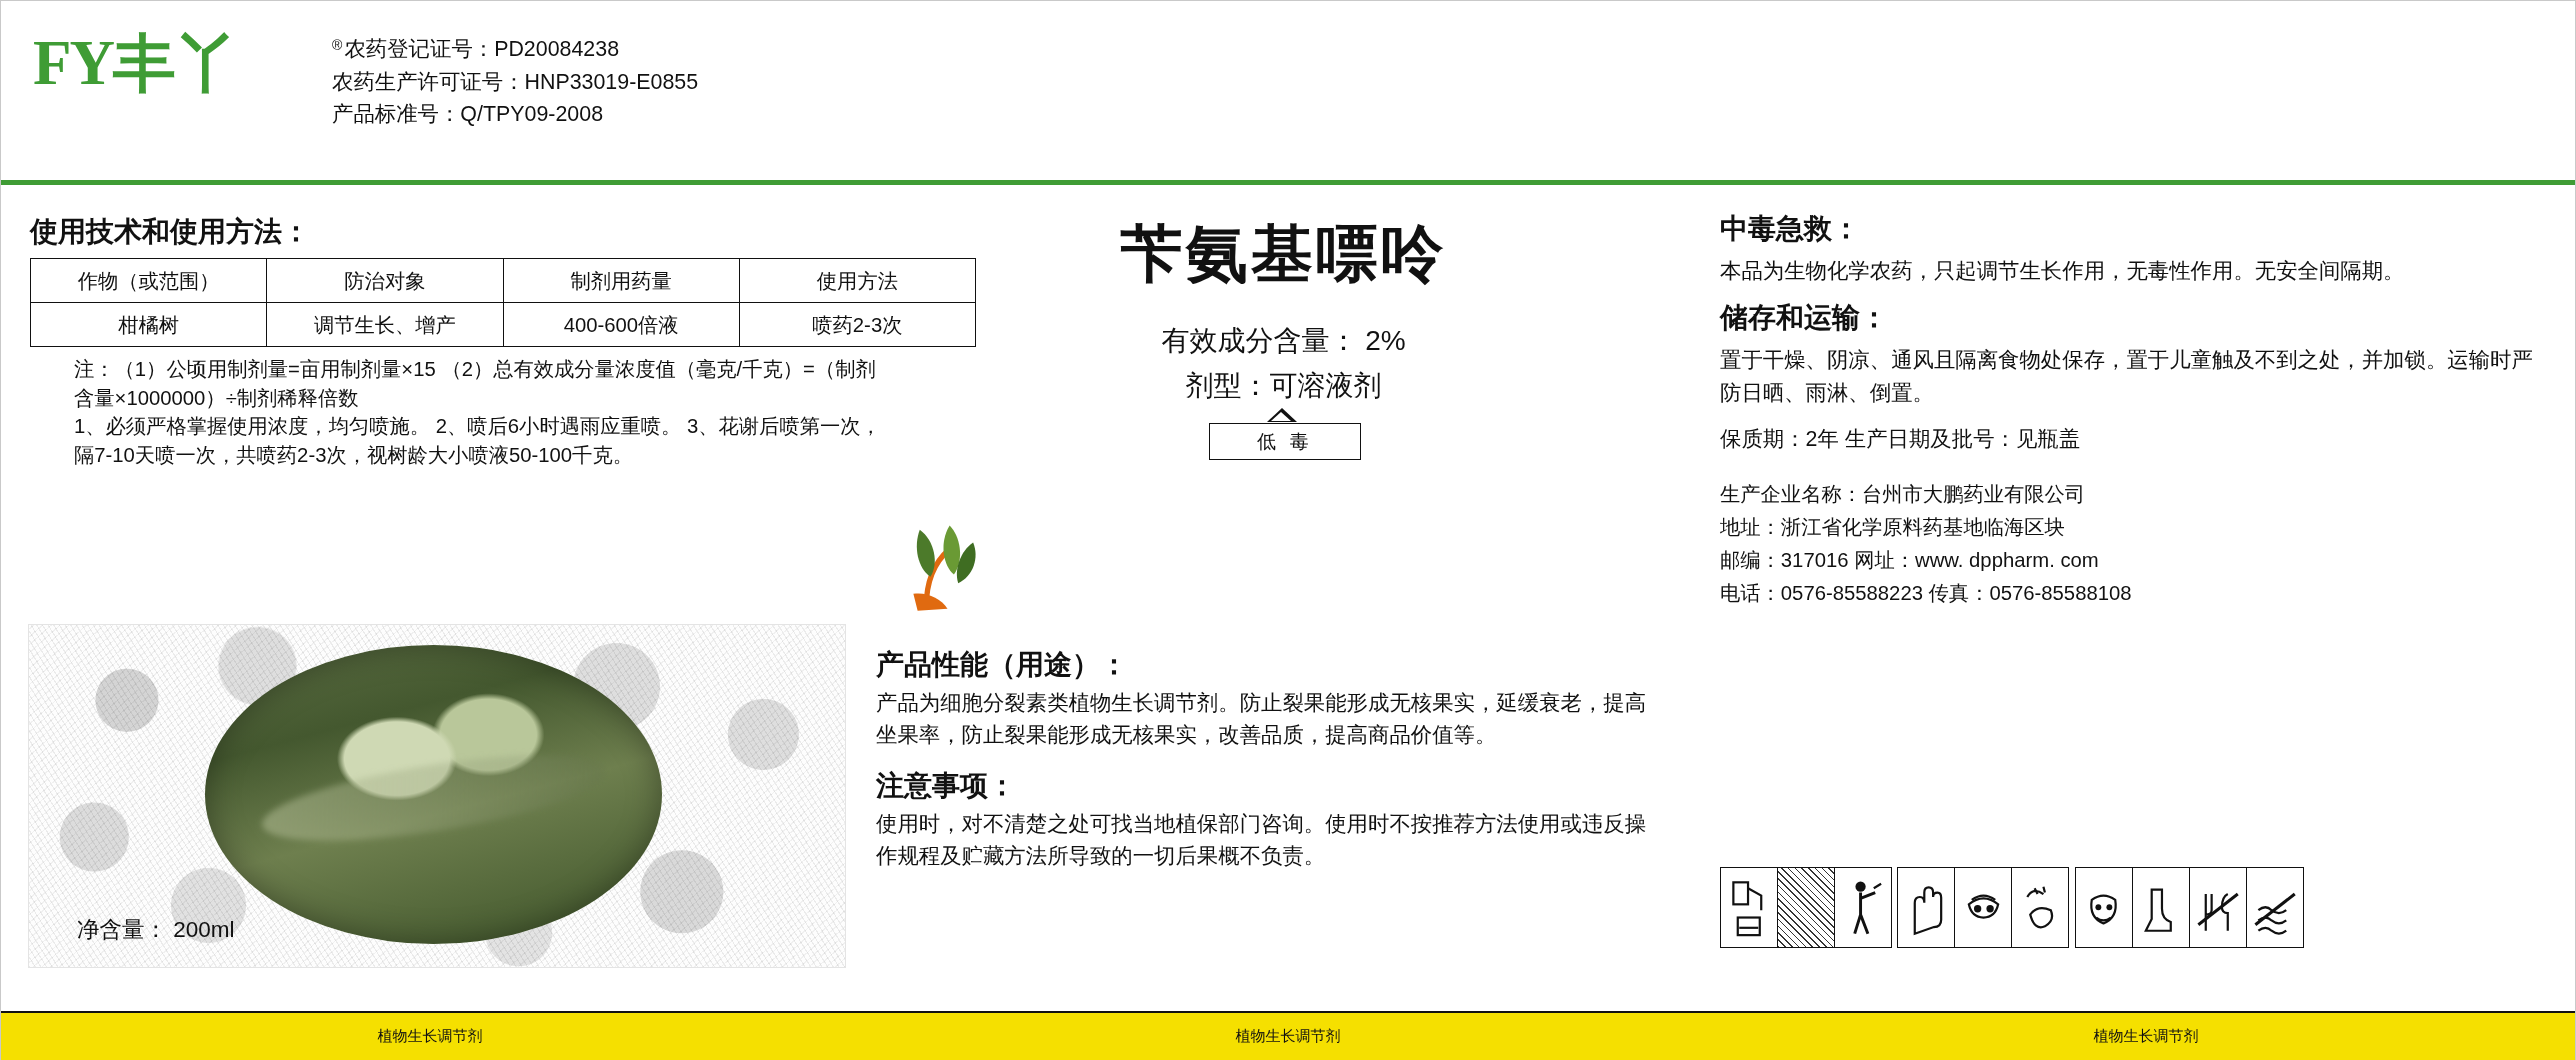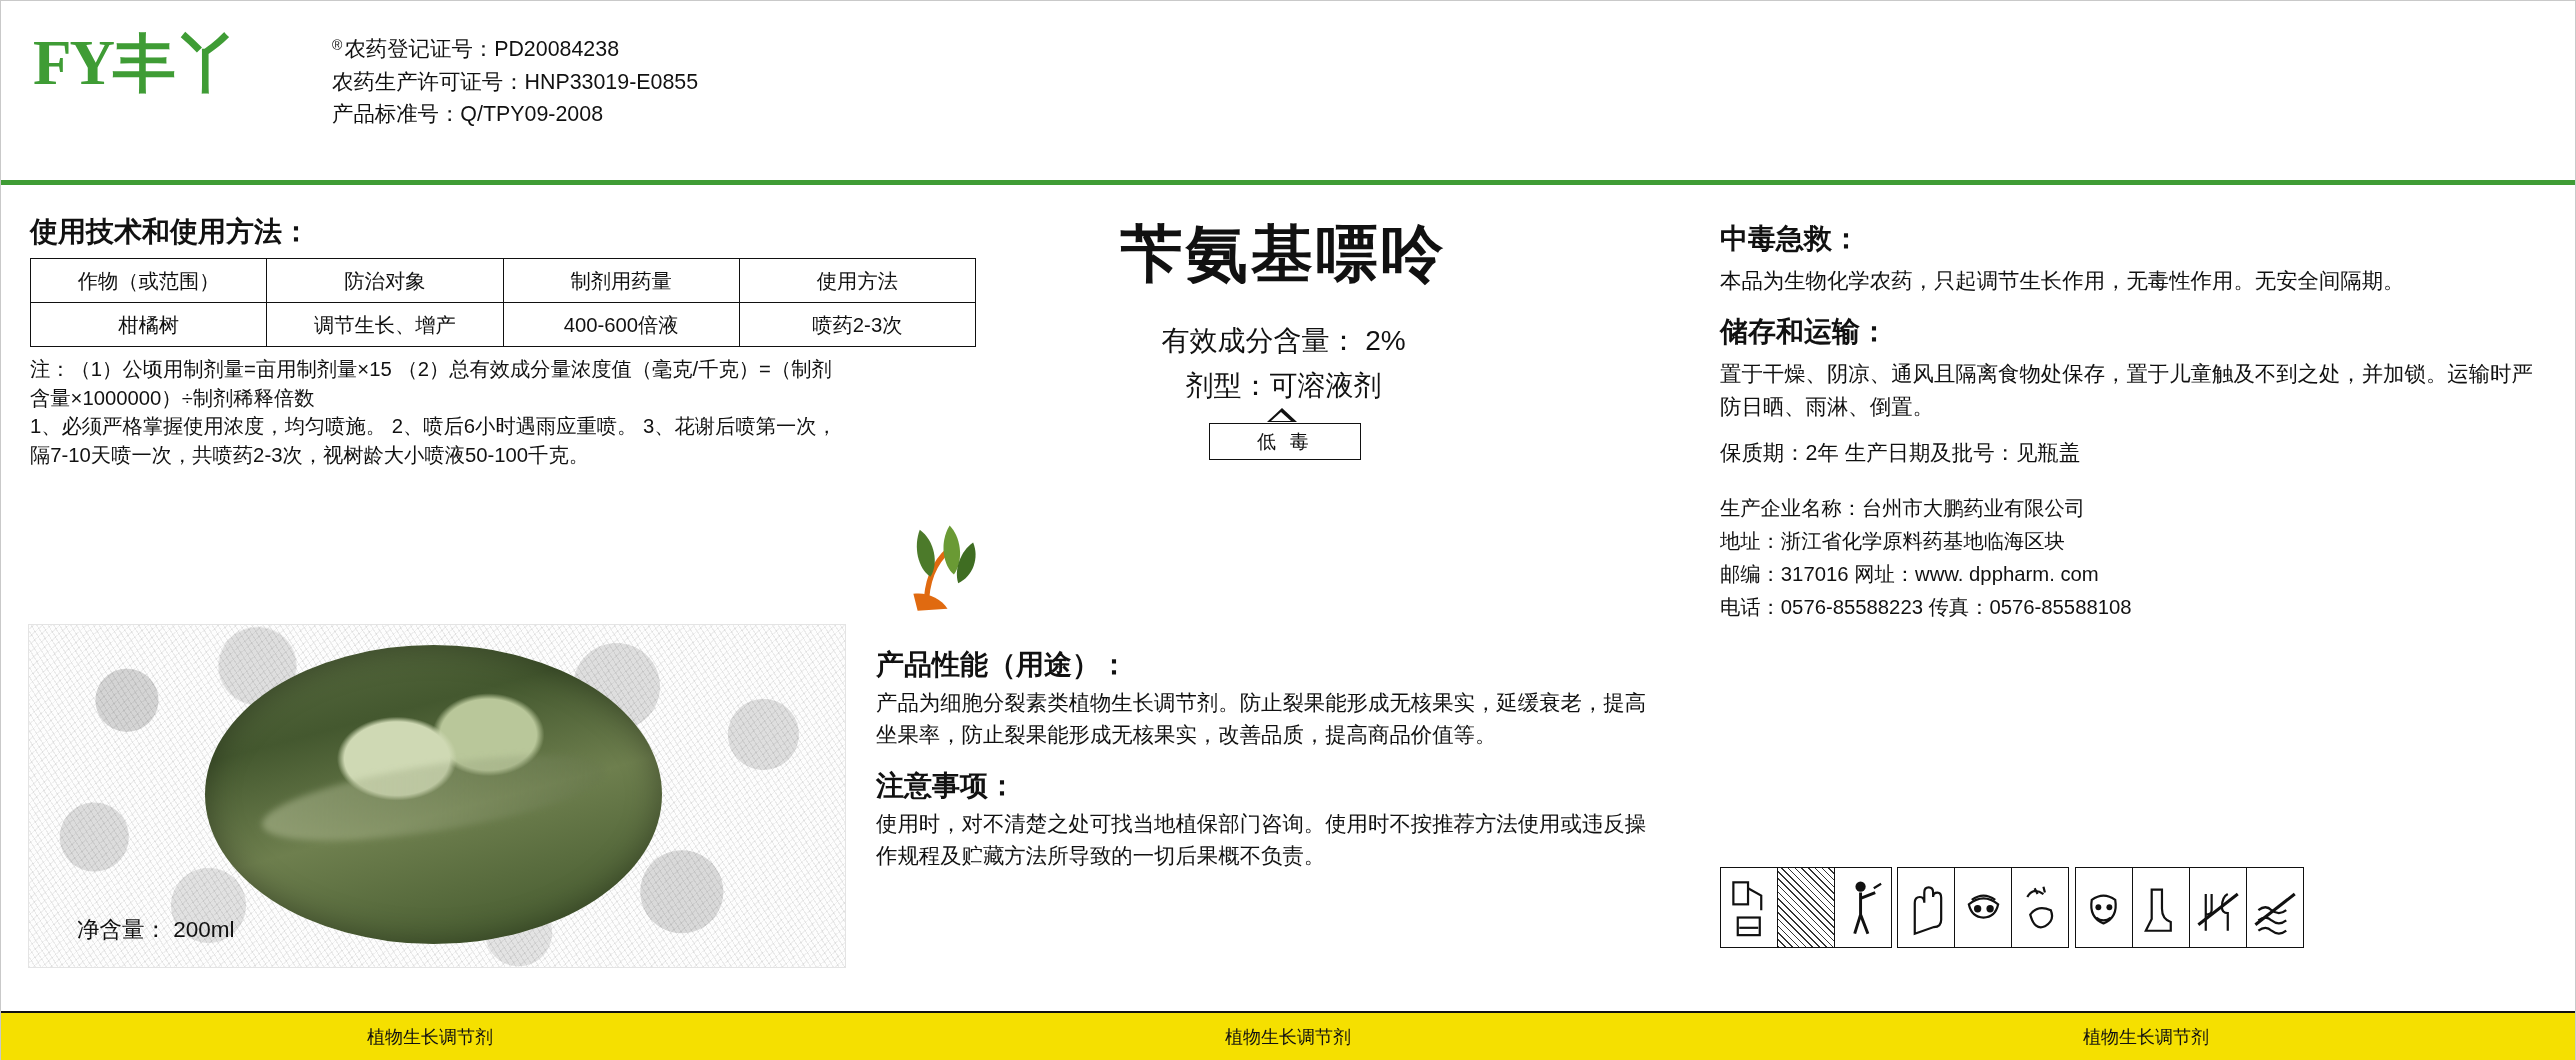--- a/index.html
+++ b/index.html
@@ -109,20 +109,21 @@
     padding: 7.5px 2.1px;
     font-weight: normal;
   }
   table.usage th { font-weight: normal; }
   .notes {
     font-size: 20.3px;
     line-height: 1.42;
     color: #111;
     margin-top: 7.5px;
     width: 813px;
+    margin-left: 44px;
   }
 
   
   .picture-box {
     position: absolute;
     left: 27px;
     top: 623px;
     width: 804px;
     height: 342px;
     overflow: hidden;
@@ -246,21 +247,21 @@
   .mid-sections {
     position: absolute;
     left: 875px;
     top: 647px;
     width: 791px;
   }
   .mid-sections h2.sec { margin-bottom: 5.3px; }
   .mid-sections .body-text { margin-bottom: 18px; }
 
   
-  .col-right h2.sec { margin-top: 18px; }
+  .col-right h2.sec { margin-top: 8px; }
   .col-right .body-text { margin-bottom: 14px; }
   .company-block {
     margin-top: 23.5px;
   }
   .company-block .line {
     font-size: 20.3px;
     line-height: 1.62;
     color: #111;
   }
   .pictograms {
@@ -312,21 +313,21 @@
     border-top: 2.1px solid #111;
   }
   .footer-inner {
     display: flex;
     height: 100%;
     align-items: center;
   }
   .footer-item {
     flex: 1;
     text-align: center;
-    font-size: 18px;
+    font-size: 15px;
     color: #111;
   }
 </style>
 </head>
 <body>
 
 <div id="label">
 
   <div class="header">
     <div class="brand-block">

